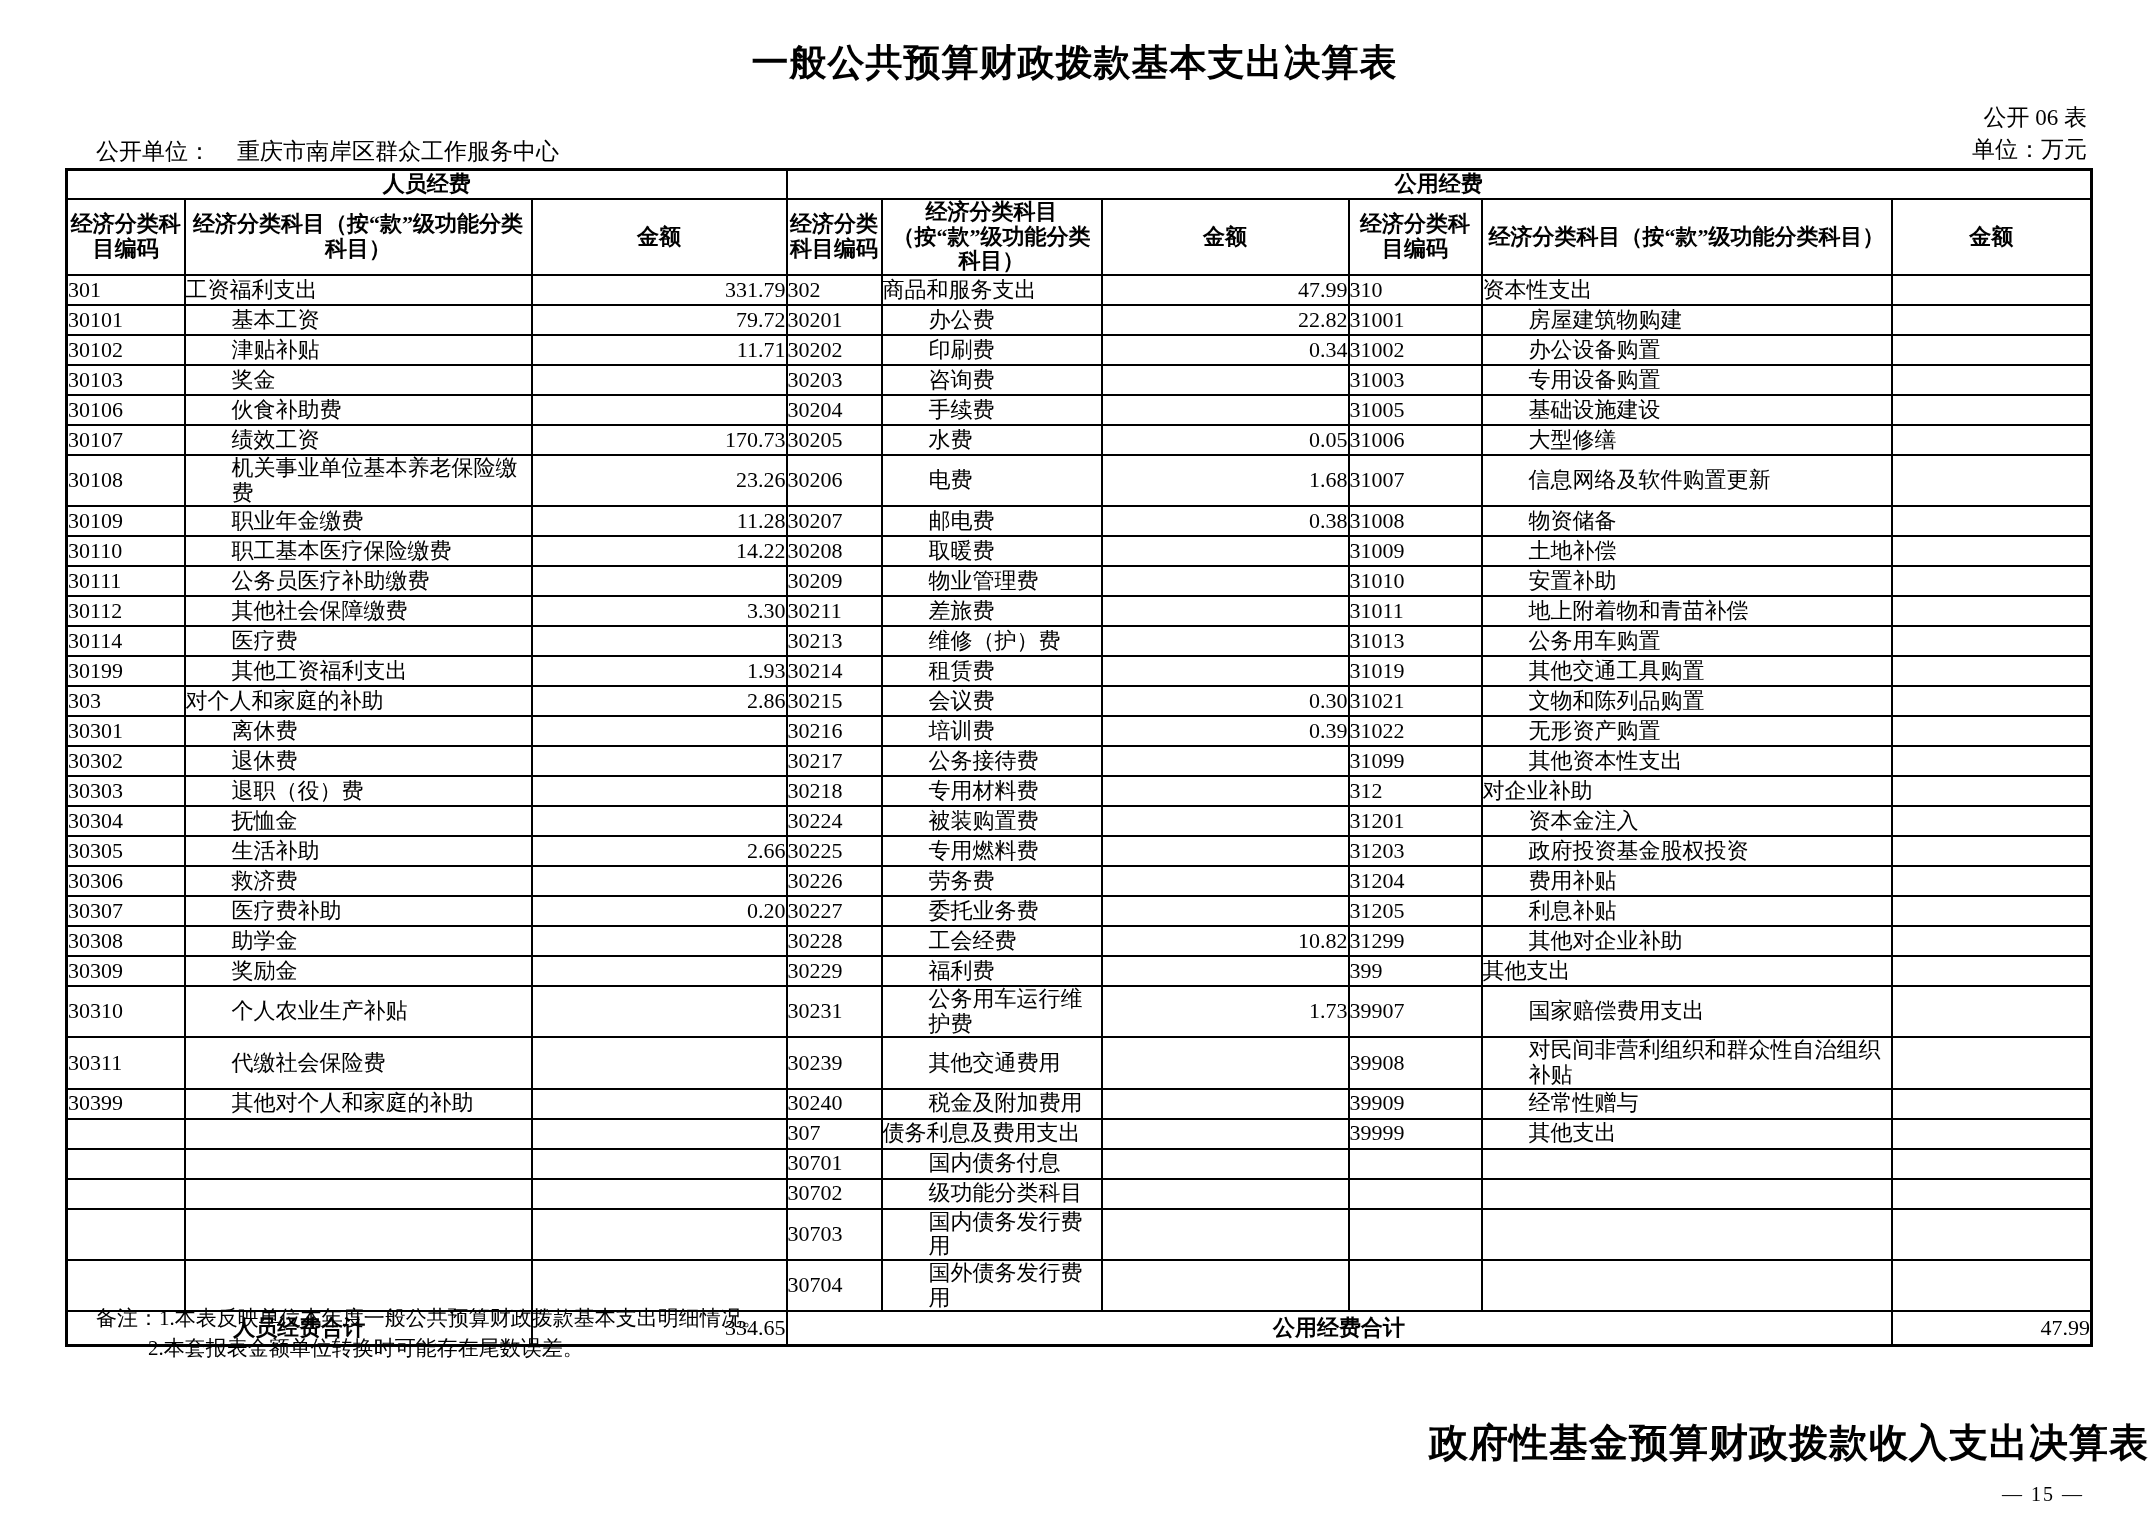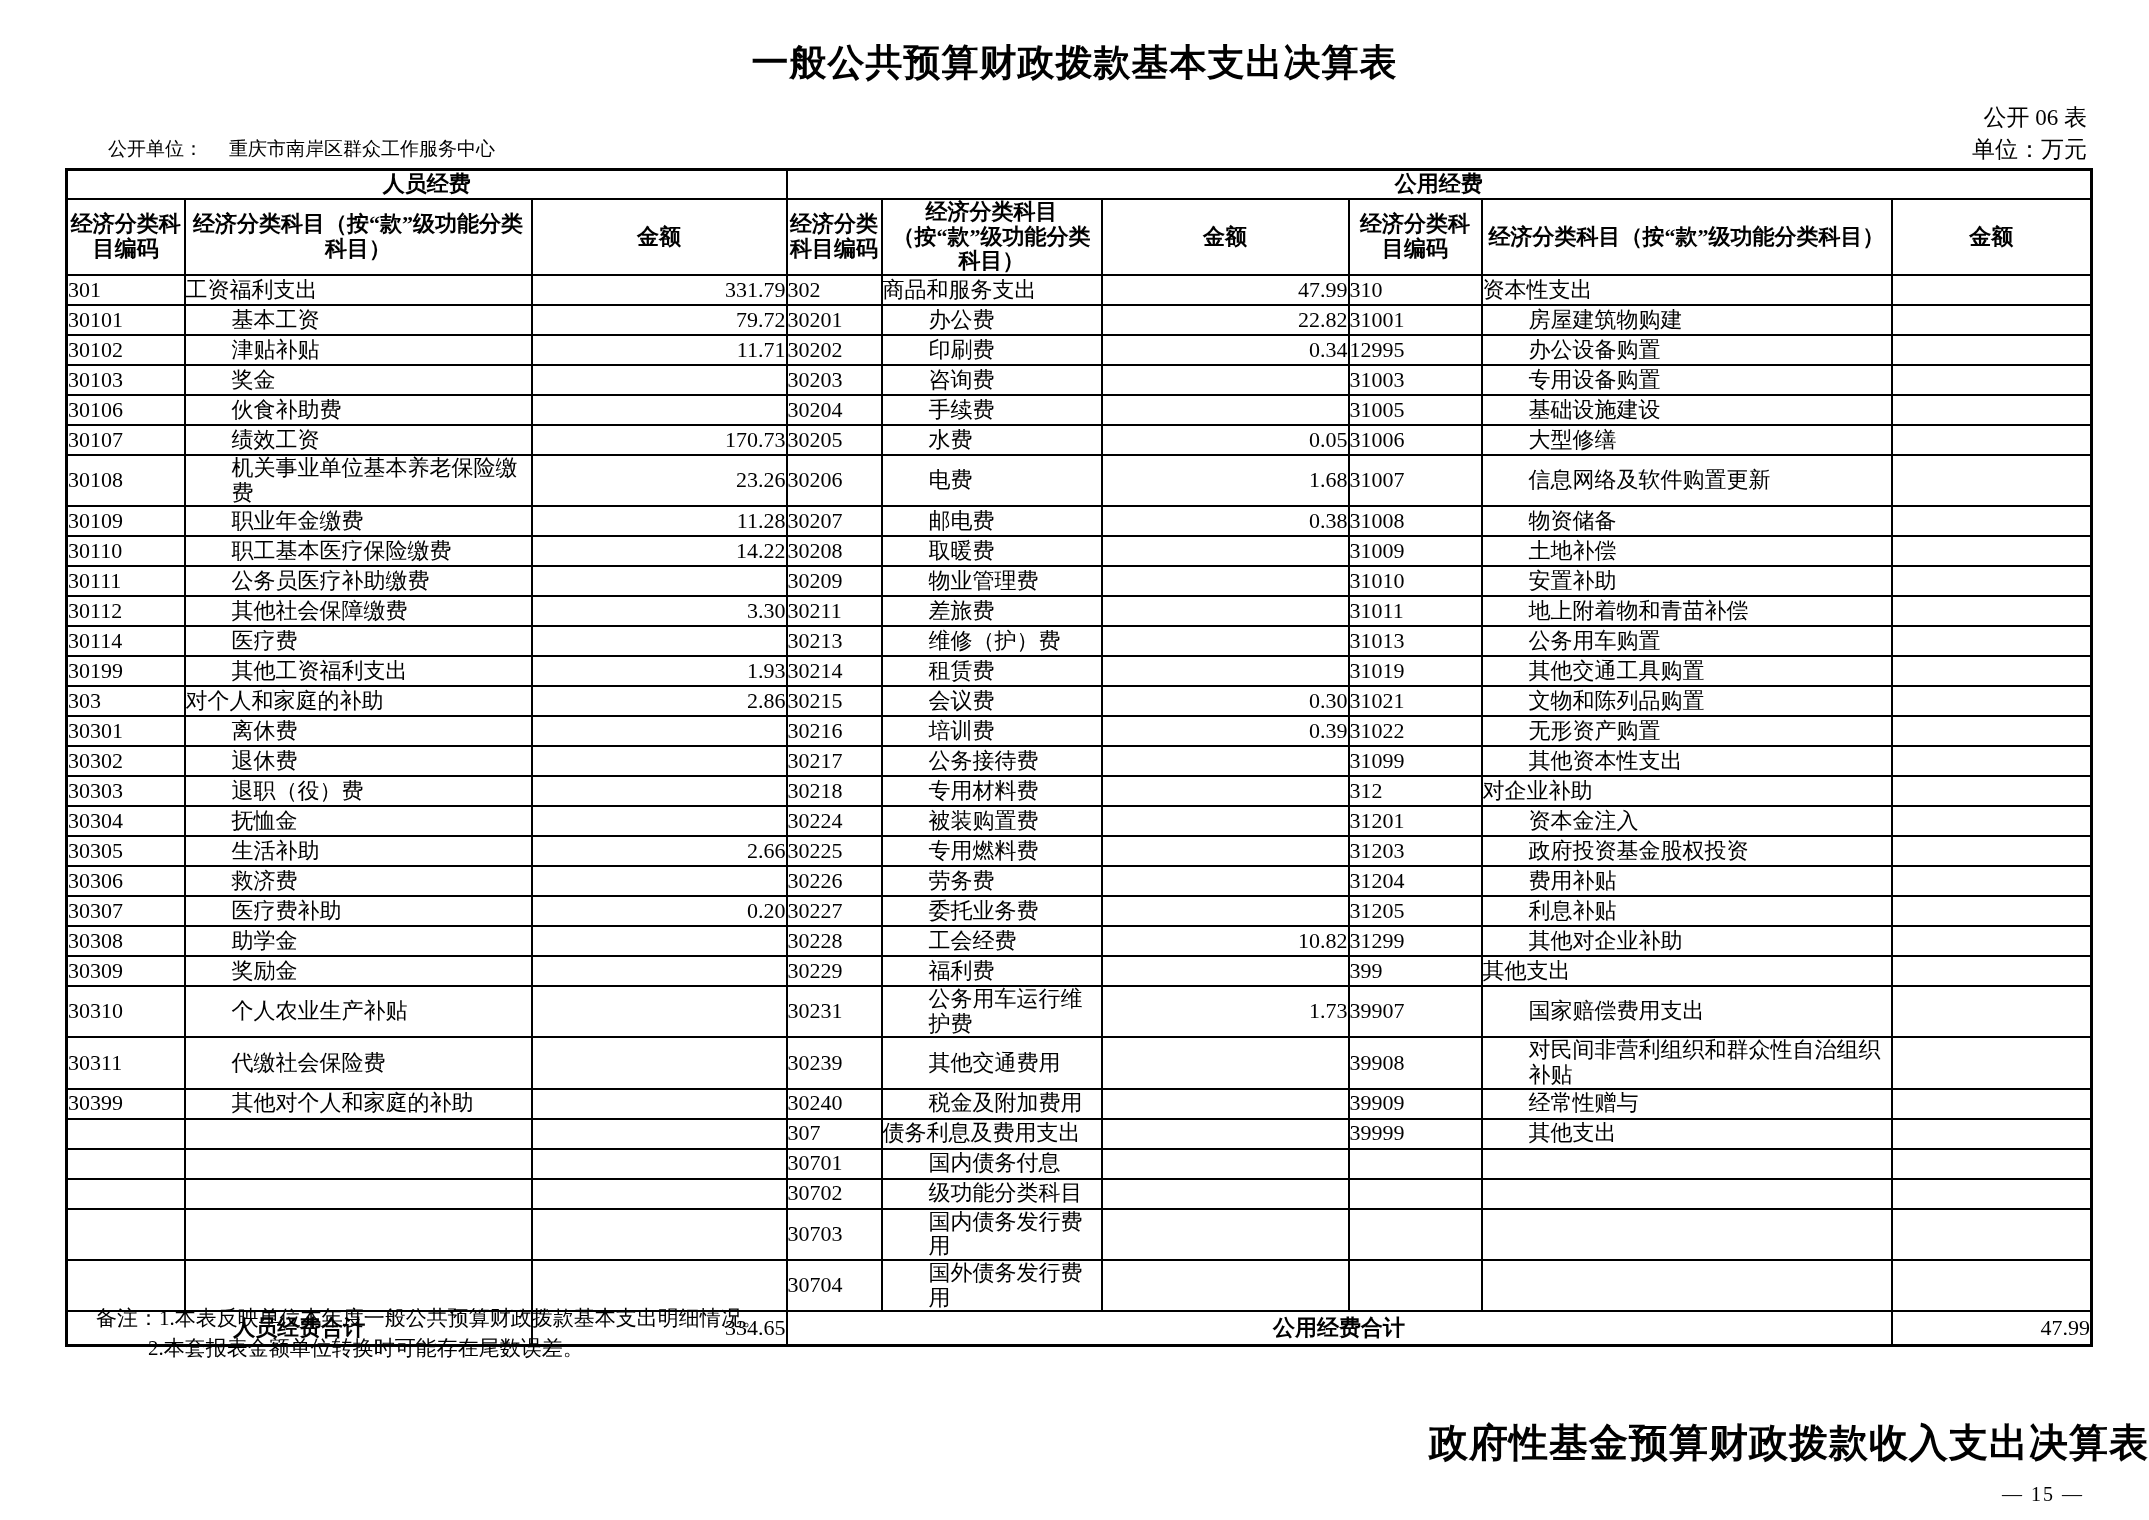--- a/index.html
+++ b/index.html
@@ -6,21 +6,21 @@
   body{
     width:2149px;height:1520px;background:#ffffff;color:#000;
     font-family:"Liberation Serif","DejaVu Serif",serif;
     position:relative;overflow:hidden;
   }
   .title{
     position:absolute;top:38px;left:0;width:100%;
     text-align:center;font-size:37px;font-weight:bold;letter-spacing:1px;
   }
   .form-no{position:absolute;top:102px;right:62px;font-size:23px;}
-  .unit-line{position:absolute;top:136px;left:108px;font-size:19px;text-align:right;}
+  .unit-line{position:absolute;top:136px;left:96px;font-size:23px;text-align:right;}
   .unit-line .unit-name{margin-left:26px;}
   .money-unit{position:absolute;top:134px;right:62px;font-size:23px;}
 
   table.main{
     position:absolute;top:168px;left:65px;width:2025px;
     border-collapse:collapse;table-layout:fixed;
     border:3px solid #000;
   }
   table.main td{
     border:2px solid #000;padding:0;overflow:hidden;
@@ -112,21 +112,21 @@
           <td class="name sub">房屋建筑物购建</td>
           <td class="amt"></td>
         </tr>
         <tr>
           <td class="code">30102</td>
           <td class="name sub">津贴补贴</td>
           <td class="amt">11.71</td>
           <td class="code">30202</td>
           <td class="name sub">印刷费</td>
           <td class="amt">0.34</td>
-          <td class="code">12995</td>
+          <td class="code">31002</td>
           <td class="name sub">办公设备购置</td>
           <td class="amt"></td>
         </tr>
         <tr>
           <td class="code">30103</td>
           <td class="name sub">奖金</td>
           <td class="amt"></td>
           <td class="code">30203</td>
           <td class="name sub">咨询费</td>
           <td class="amt"></td>

